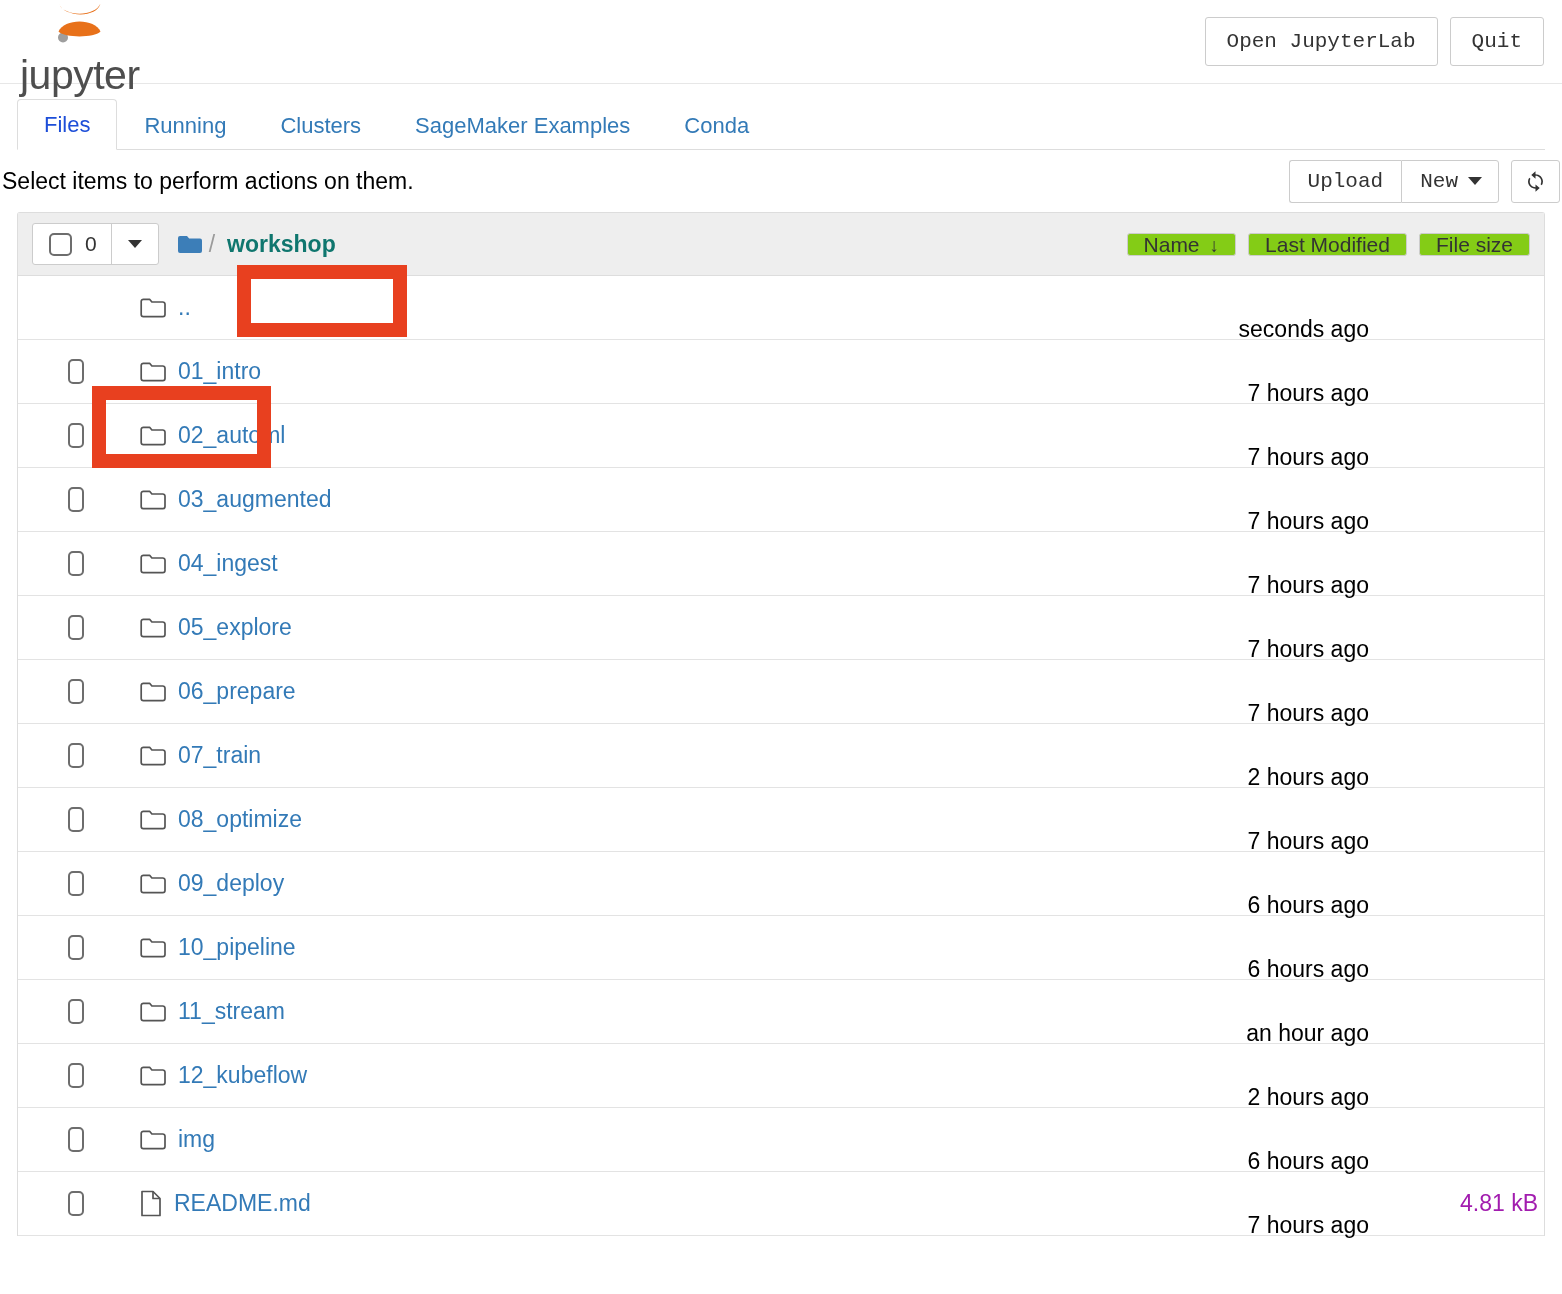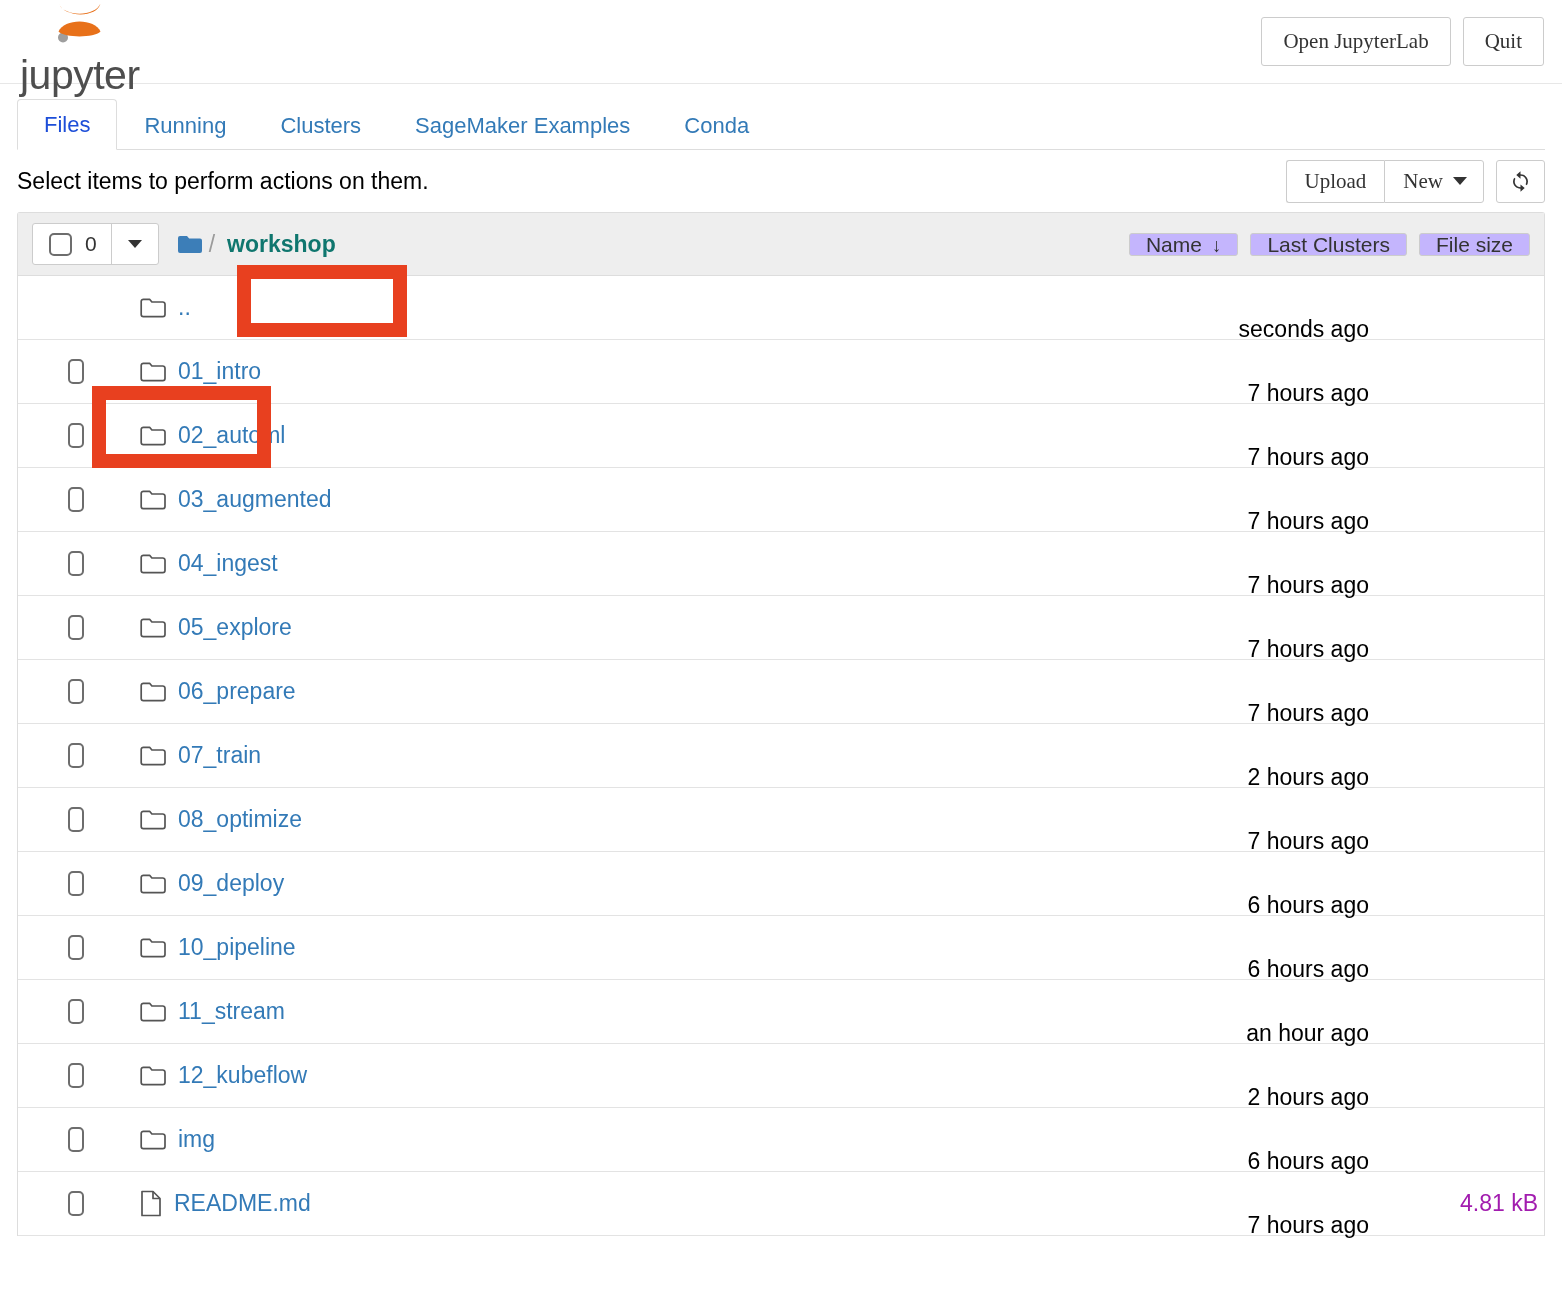--- a/index.html
+++ b/index.html
@@ -39,21 +39,21 @@
   .header-actions {
     margin-left: auto;
     display: flex;
     align-items: center;
     gap: 12px;
   }
   .btn {
     background: #fff;
     border: 1px solid #cccccc;
     border-radius: 3px;
-    font-family: Liberation Serif, serif;
+    font-family: Liberation Mono, monospace;
     font-size: 21px;
     color: #333;
     line-height: 1;
     cursor: pointer;
   }
   .btn-hdr { padding: 13px 21px; }
 
   
   .tabs-wrap {
     padding: 0 17px;
@@ -83,21 +83,21 @@
   .tab.active {
     color: #1d4ed8;
     background: #fff;
     border-color: #dddddd;
     border-bottom: 1px solid #fff;
     cursor: default;
   }
 
   
   .actionbar {
-    padding: 0 17px;
+    padding: 0 2px;
     height: 62px;
     display: flex;
     align-items: center;
     position: relative;
   }
   .select-hint {
     font-size: 23px;
     color: #000;
     line-height: 1;
   }
@@ -205,21 +205,21 @@
     cursor: pointer;
     padding: 4px 8px;
   }
   .sort-group {
     margin-left: auto;
     display: flex;
     align-items: center;
     gap: 12px;
   }
   .sort-btn {
-    background: #c4b5fd;
+    background: #84cc16;
     border: 1px solid #cccccc;
     border-radius: 3px;
     font-size: 21px;
     color: #333;
     padding: 0 16px;
     display: flex;
     align-items: flex-end;
     gap: 10px;
     cursor: pointer;
     line-height: 1;
@@ -373,21 +373,21 @@
         </span>
         <span class="crumb-sep">/</span>
         <span class="crumb-link">workshop</span>
       </div>
 
       <div class="sort-group">
         <button class="sort-btn">
           <span>Name</span>
           <span class="arrow-down">↓</span>
         </button>
-        <button class="sort-btn">Last Clusters</button>
+        <button class="sort-btn">Last Modified</button>
         <button class="sort-btn">File size</button>
       </div>
     </div>
 
     <div id="rows-container">
         <div class="row">
           <div class="row-cb"></div>
           <div class="row-name">
             <span>
               <svg class="icon-folder" viewBox="0 0 26 22" xmlns="http://www.w3.org/2000/svg">

